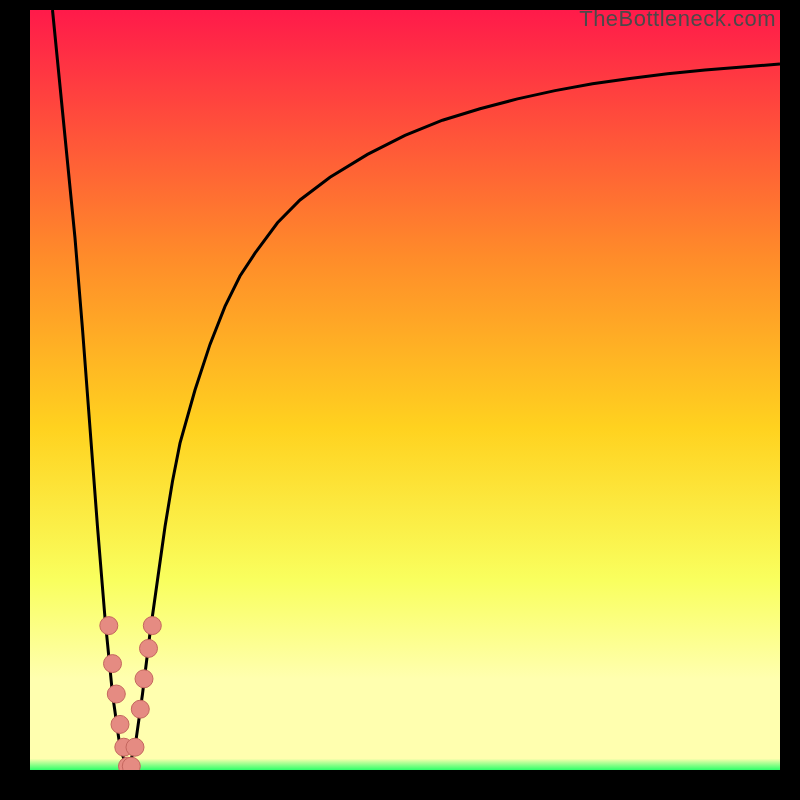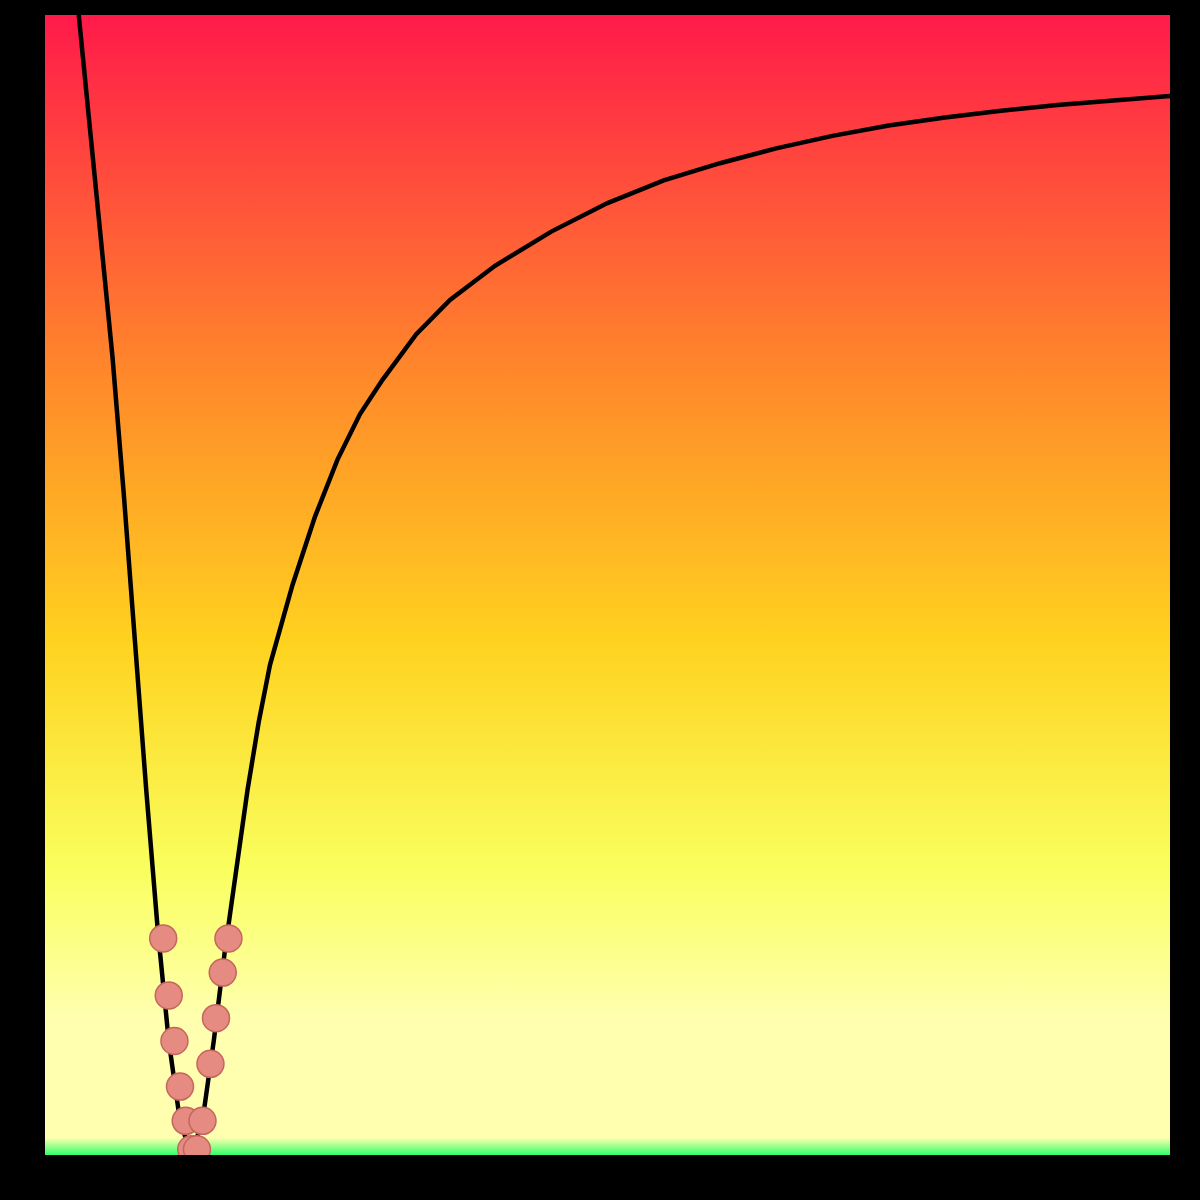--- a/index.html
+++ b/index.html
@@ -74,13 +74,14 @@
           <circle cx="101.3" cy="756.2" r="9" fill="#e58b82" stroke="#c4665e" stroke-width="1"></circle>
           <circle cx="105.0" cy="737.2" r="9" fill="#e58b82" stroke="#c4665e" stroke-width="1"></circle>
           <circle cx="110.3" cy="699.2" r="9" fill="#e58b82" stroke="#c4665e" stroke-width="1"></circle>
           <circle cx="114.0" cy="668.8" r="9" fill="#e58b82" stroke="#c4665e" stroke-width="1"></circle>
           <circle cx="118.5" cy="638.4" r="9" fill="#e58b82" stroke="#c4665e" stroke-width="1"></circle>
           <circle cx="122.3" cy="615.6" r="9" fill="#e58b82" stroke="#c4665e" stroke-width="1"></circle>
         </g>
     </svg>
   </div>
 
+  <div class="watermark">TheBottleneck.com</div>
 </div>
 
 </body></html>

